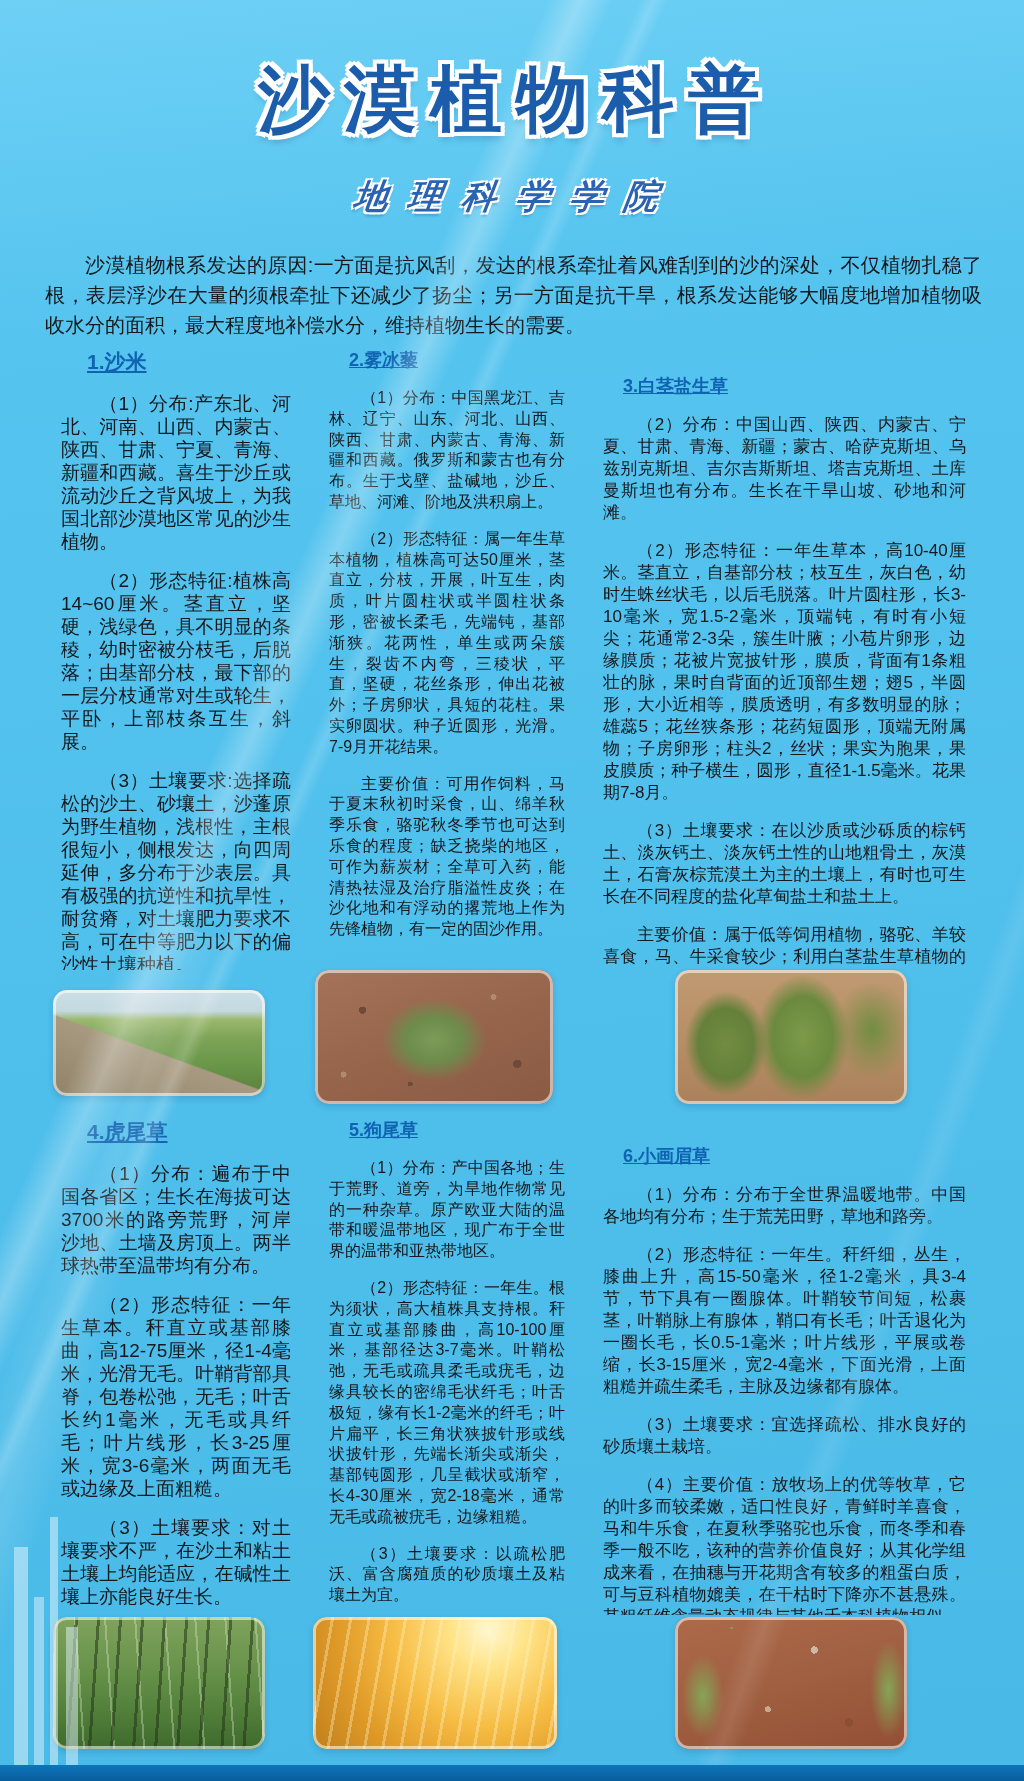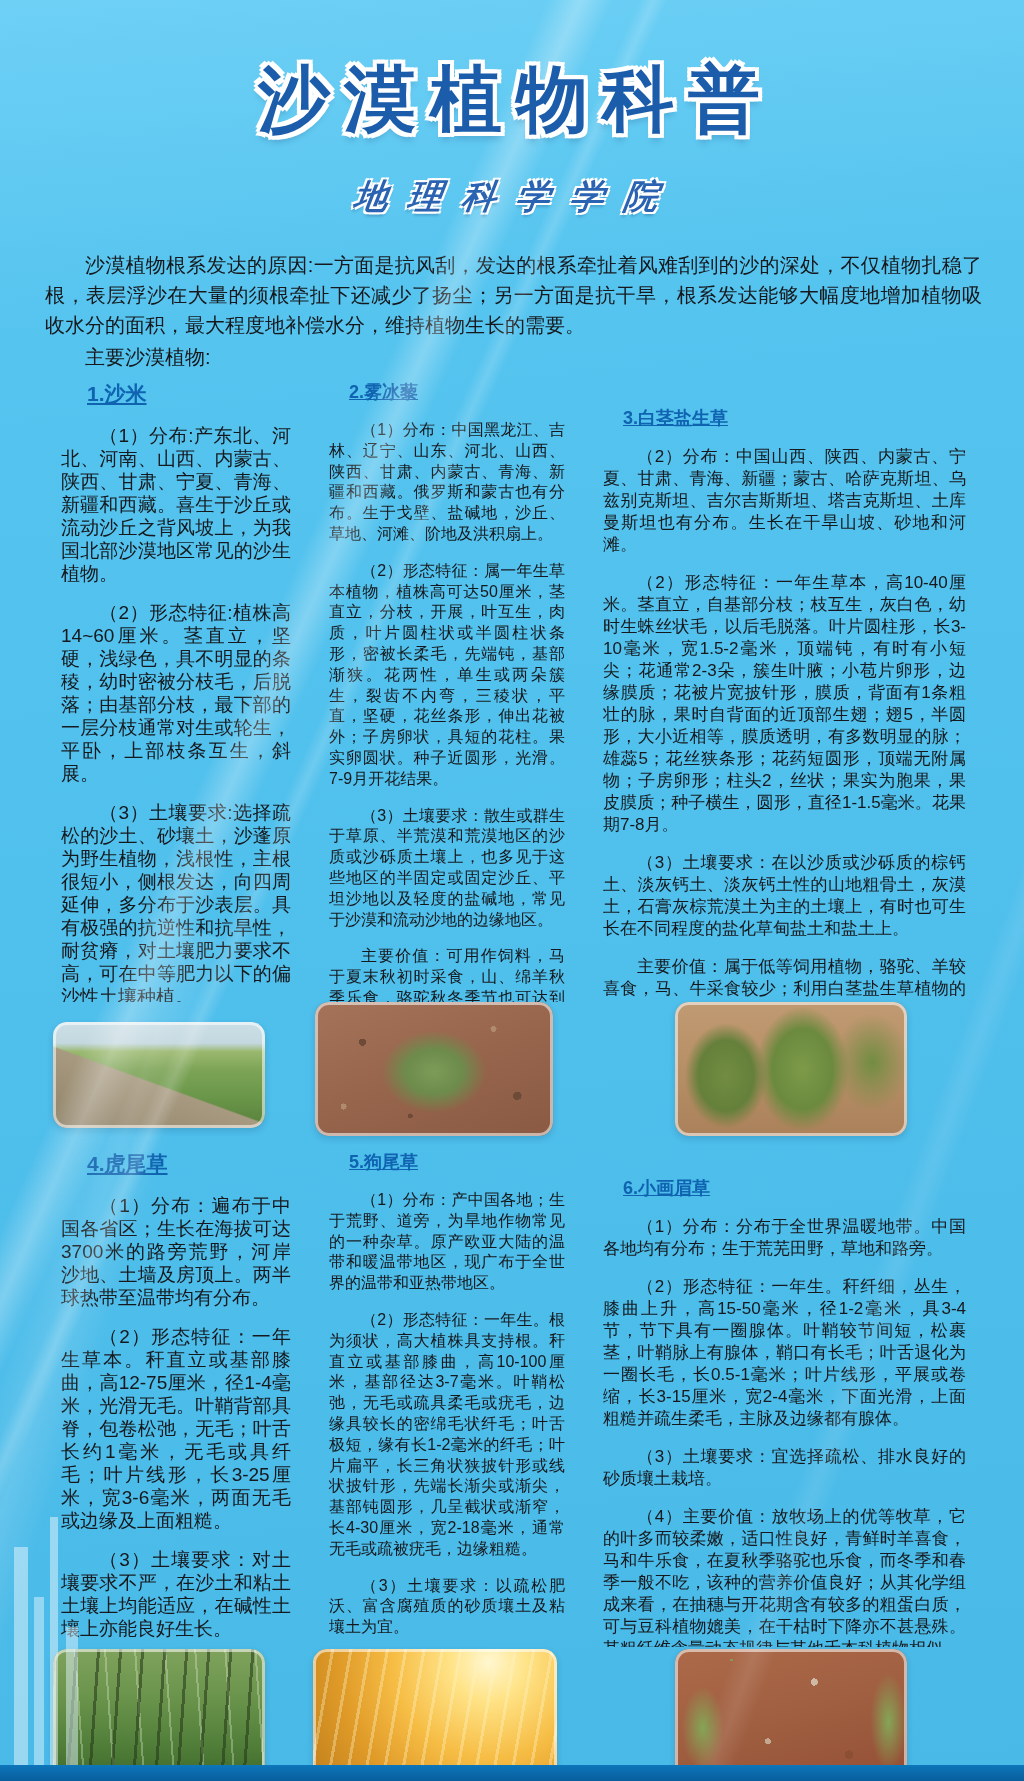--- a/index.html
+++ b/index.html
@@ -93,41 +93,39 @@
   <div class="streak s4"></div>
   <div class="skyline"></div>
 
   <div class="header">
     <div class="title">沙漠植物科普</div>
     <div class="subtitle">地理科学学院</div>
   </div>
 
   <div class="intro">
     <p>沙漠植物根系发达的原因:一方面是抗风刮，发达的根系牵扯着风难刮到的沙的深处，不仅植物扎稳了根，表层浮沙在大量的须根牵扯下还减少了扬尘；另一方面是抗干旱，根系发达能够大幅度地增加植物吸收水分的面积，最大程度地补偿水分，维持植物生长的需要。</p>
-    <p class="lead">主要沙漠植物:</p>
   </div>
 
   <div class="grid">
 
     <div class="section col-a">
       <h3>1.沙米</h3>
       <div class="sec">
         <p>（1）分布:产东北、河北、河南、山西、内蒙古、陕西、甘肃、宁夏、青海、新疆和西藏。喜生于沙丘或流动沙丘之背风坡上，为我国北部沙漠地区常见的沙生植物。</p>
         <p>（2）形态特征:植株高14~60厘米。茎直立，坚硬，浅绿色，具不明显的条稜，幼时密被分枝毛，后脱落；由基部分枝，最下部的一层分枝通常对生或轮生，平卧，上部枝条互生，斜展。</p>
         <p>（3）土壤要求:选择疏松的沙土、砂壤土，沙蓬原为野生植物，浅根性，主根很短小，侧根发达，向四周延伸，多分布于沙表层。具有极强的抗逆性和抗旱性，耐贫瘠，对土壤肥力要求不高，可在中等肥力以下的偏沙性土壤种植。</p>
         <p>（4）主要价值：沙蓬在荒漠及荒漠草原地区,是重要的饲用植物。（饲用价值）</p>
         <p>降血糖作用、抗氧化作用、治疗肺胀。（药用价值）</p>
       </div>
     </div>
     <div class="section col-b">
       <h3>2.雾冰藜</h3>
       <div class="sec">
         <p>（1）分布：中国黑龙江、吉林、辽宁、山东、河北、山西、陕西、甘肃、内蒙古、青海、新疆和西藏。俄罗斯和蒙古也有分布。生于戈壁、盐碱地，沙丘、草地、河滩、阶地及洪积扇上。</p>
         <p>（2）形态特征：属一年生草本植物，植株高可达50厘米，茎直立，分枝，开展，叶互生，肉质，叶片圆柱状或半圆柱状条形，密被长柔毛，先端钝，基部渐狭。花两性，单生或两朵簇生，裂齿不内弯，三稜状，平直，坚硬，花丝条形，伸出花被外；子房卵状，具短的花柱。果实卵圆状。种子近圆形，光滑。7-9月开花结果。</p>
-        <p>（3）土壤要求：散生或群生于草原、半荒漠和荒漠地区的沙质或沙砾质土壤上，也多见于这些地区的半固定或固定沙丘、平坦沙地以及轻度的盐碱地，常见于沙漠和流动沙地的边缘地区。</p>
         <p>主要价值：可用作饲料，马于夏末秋初时采食，山、绵羊秋季乐食，骆驼秋冬季节也可达到乐食的程度；缺乏挠柴的地区，可作为薪炭材；全草可入药，能清热祛湿及治疗脂溢性皮炎；在沙化地和有浮动的撂荒地上作为先锋植物，有一定的固沙作用。</p>
       </div>
     </div>
     <div class="section col-c">
       <h3>3.白茎盐生草</h3>
       <div class="sec">
         <p>（2）分布：中国山西、陕西、内蒙古、宁夏、甘肃、青海、新疆；蒙古、哈萨克斯坦、乌兹别克斯坦、吉尔吉斯斯坦、塔吉克斯坦、土库曼斯坦也有分布。生长在干旱山坡、砂地和河滩。</p>
         <p>（2）形态特征：一年生草本，高10-40厘米。茎直立，自基部分枝；枝互生，灰白色，幼时生蛛丝状毛，以后毛脱落。叶片圆柱形，长3-10毫米，宽1.5-2毫米，顶端钝，有时有小短尖；花通常2-3朵，簇生叶腋；小苞片卵形，边缘膜质；花被片宽披针形，膜质，背面有1条粗壮的脉，果时自背面的近顶部生翅；翅5，半圆形，大小近相等，膜质透明，有多数明显的脉；雄蕊5；花丝狭条形；花药短圆形，顶端无附属物；子房卵形；柱头2，丝状；果实为胞果，果皮膜质；种子横生，圆形，直径1-1.5毫米。花果期7-8月。</p>
         <p>（3）土壤要求：在以沙质或沙砾质的棕钙土、淡灰钙土、淡灰钙土性的山地粗骨土，灰漠土，石膏灰棕荒漠土为主的土壤上，有时也可生长在不同程度的盐化草甸盐土和盐土上。</p>
         <p>主要价值：属于低等饲用植物，骆驼、羊较喜食，马、牛采食较少；利用白茎盐生草植物的植株积聚盐分的特性，种植盐生植物，收获植株并加以利用，达到拔盐抽碱和改良土壤的效果；白茎盐生草烧灰提取生物碱，在中国兰州周边地区群众早有利用提取的生物碱，作为食品特别是兰州牛肉拉面的添加剂，对改变食品风味和面条粘弹性具有良好的作用。</p>

